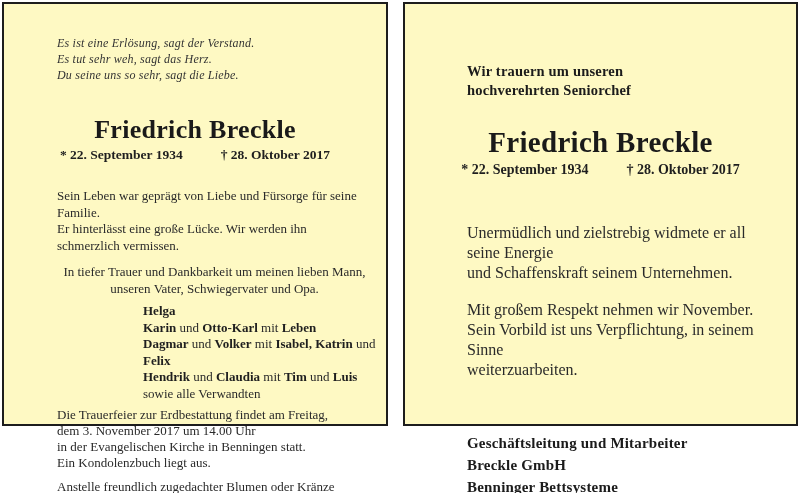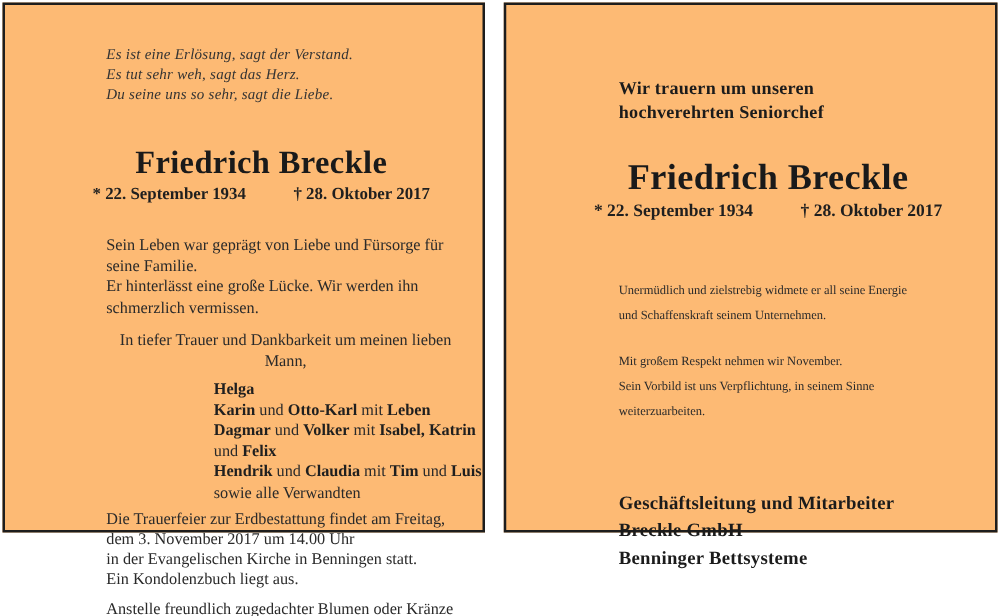--- a/index.html
+++ b/index.html
@@ -16,24 +16,23 @@
     box-sizing: border-box;
     width: 800px;
     height: 493px;
     padding: 2px 2px 3px 2px;
     display: flex;
     gap: 15px;
   }
   .card {
     box-sizing: border-box;
     border: 2.5px solid #1d1d1d;
-    background: #fdba74;
+    background: #fef9c3;
     height: 424px;
     position: relative;
-    padding-left: 28px;
   }
   .card-left  { width: 386px; padding-top: 31px; }
   .card-right { width: 382px; flex: 1; padding-top: 0; }
 
   .indent-l { margin-left: 53px; margin-right: 14px; }
   .indent-r { margin-left: 62px; margin-right: 14px; }
 
   .quote {
     font-style: italic;
     font-size: 12px;
@@ -61,21 +60,21 @@
     display: flex;
     justify-content: center;
     gap: 38px;
     font-weight: bold;
     color: #1f1f1f;
   }
   .card-left  .dates { font-size: 13.5px; line-height: 18px; margin-top: 1px; }
   .card-right .dates { font-size: 14px;   line-height: 18px; margin-top: 1px; }
 
   .body-block   { font-size: 13px; line-height: 16.5px; }
-  .body-block-r { font-size: 10px; line-height: 20px; }
+  .body-block-r { font-size: 16px; line-height: 20px; }
 
   .life-tribute      { margin-top: 24px; }
   .mourning          { margin-top: 10px; text-align: center; }
   .family-names      { margin-top: 6px; margin-left: 139px; line-height: 16.5px; }
   .funeral           { margin-top: 5px; line-height: 16px; }
   .donation          { margin-top: 8px; line-height: 16px; }
 
   .dedication        { margin-top: 44px; }
   .farewell          { margin-top: 17px; }
   .signature-block   {
@@ -107,20 +106,21 @@
       <span>† 28. Oktober 2017</span>
     </div>
 
     <div class="body-block life-tribute indent-l">
         <div>Sein Leben war geprägt von Liebe und Fürsorge für seine Familie.</div>
         <div>Er hinterlässt eine große Lücke. Wir werden ihn schmerzlich vermissen.</div>
       </div>
 
     <div class="body-block mourning indent-l">
         <div>In tiefer Trauer und Dankbarkeit um meinen lieben Mann,</div>
+        <div>unseren Vater, Schwiegervater und Opa.</div>
       </div>
 
     <div class="body-block family-names">
         <div><span class="b">Helga</span></div>
         <div><span class="b">Karin</span><span> und </span><span class="b">Otto-Karl</span><span> mit </span><span class="b">Leben</span></div>
         <div><span class="b">Dagmar</span><span> und </span><span class="b">Volker</span><span> mit </span><span class="b">Isabel, Katrin</span><span> und </span><span class="b">Felix</span></div>
         <div><span class="b">Hendrik</span><span> und </span><span class="b">Claudia</span><span> mit </span><span class="b">Tim</span><span> und </span><span class="b">Luis</span></div>
         <div><span>sowie alle Verwandten</span></div>
       </div>
 

